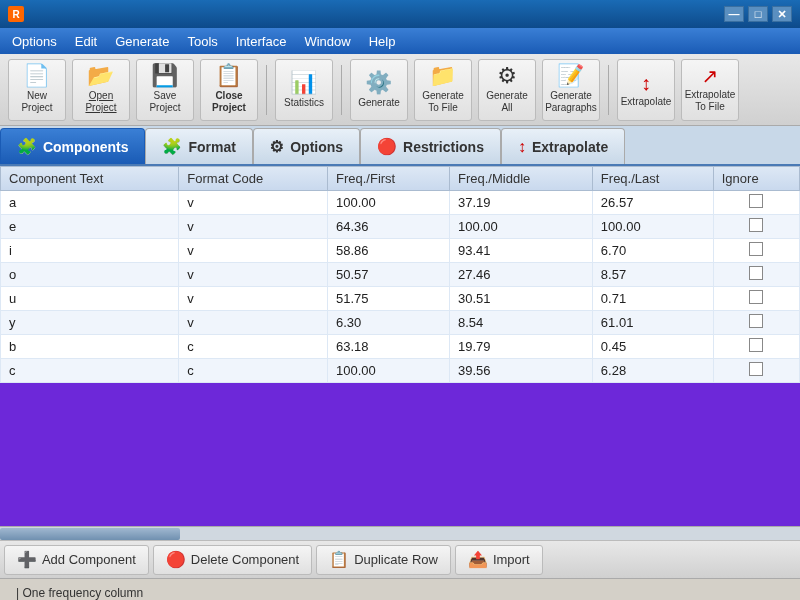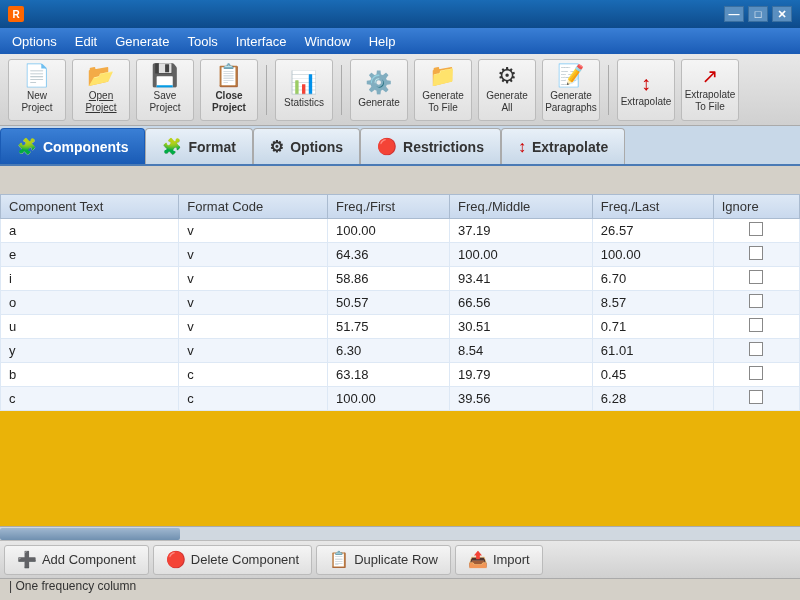--- a/index.html
+++ b/index.html
@@ -98,22 +98,21 @@
       color: white;
       border-color: #1a5bb5;
       z-index: 1;
     }
     .tab-icon { font-size: 16px; }
 
     
     .table-container {
       flex: 1;
       overflow: auto;
-      background: #eab308;
-      margin-top: 28px;
+      background: #6d28d9;
     }
     table {
       width: 100%;
       border-collapse: collapse;
       font-size: 13px;
     }
     thead tr {
       background: linear-gradient(to bottom, #dde8f5, #c8d8ed);
     }
     thead th {
@@ -174,22 +173,22 @@
       color: #333;
       height: 30px;
     }
     .btn-icon { font-size: 16px; }
 
     
     .status-bar {
       background: #d4d0c8;
       height: 22px;
       display: flex;
-      align-items: flex-start;
-      padding: 0 9px;
+      align-items: flex-end;
+      padding: 0 16px;
       font-size: 12px;
       color: #333;
       border-top: 1px solid #aaa;
     }
 
     .main-content {
       display: flex;
       flex-direction: column;
       height: calc(600px - 28px - 26px - 72px);
     }
@@ -335,21 +334,21 @@
       <td>v</td>
       <td>58.86</td>
       <td>93.41</td>
       <td>6.70</td>
       <td class="checkbox-cell"><div class="cb"></div></td>
     </tr>
           <tr>
       <td>o</td>
       <td>v</td>
       <td>50.57</td>
-      <td>66.56</td>
+      <td>27.46</td>
       <td>8.57</td>
       <td class="checkbox-cell"><div class="cb"></div></td>
     </tr>
           <tr>
       <td>u</td>
       <td>v</td>
       <td>51.75</td>
       <td>30.51</td>
       <td>0.71</td>
       <td class="checkbox-cell"><div class="cb"></div></td>

